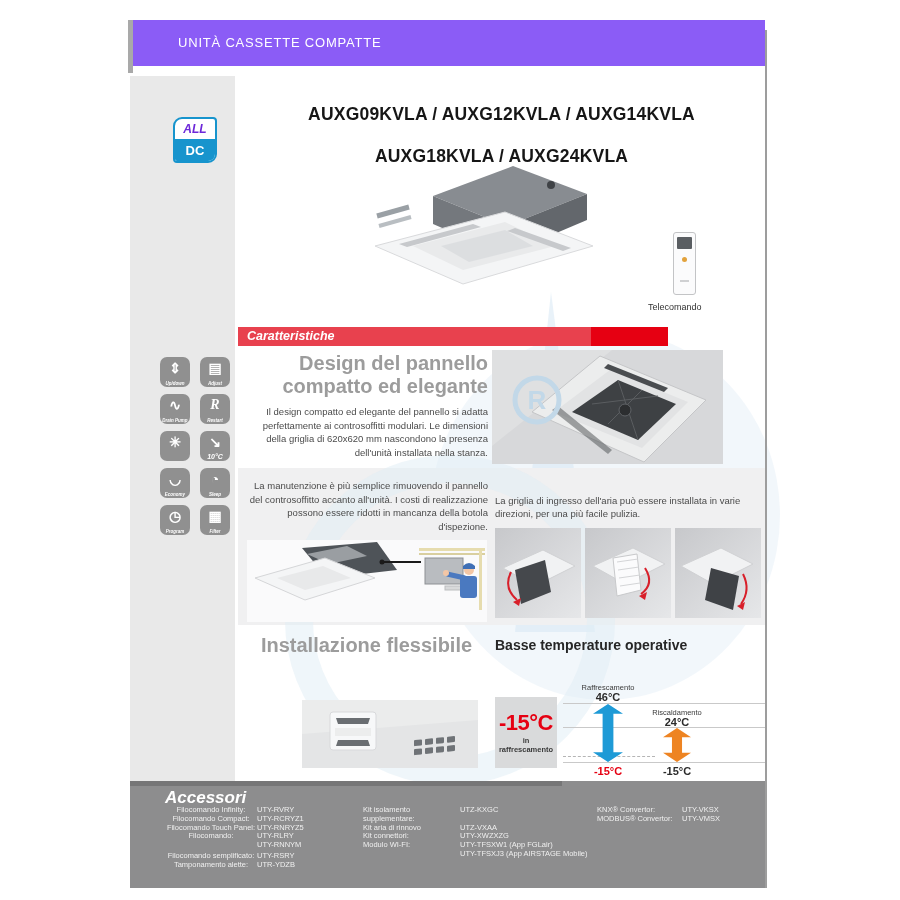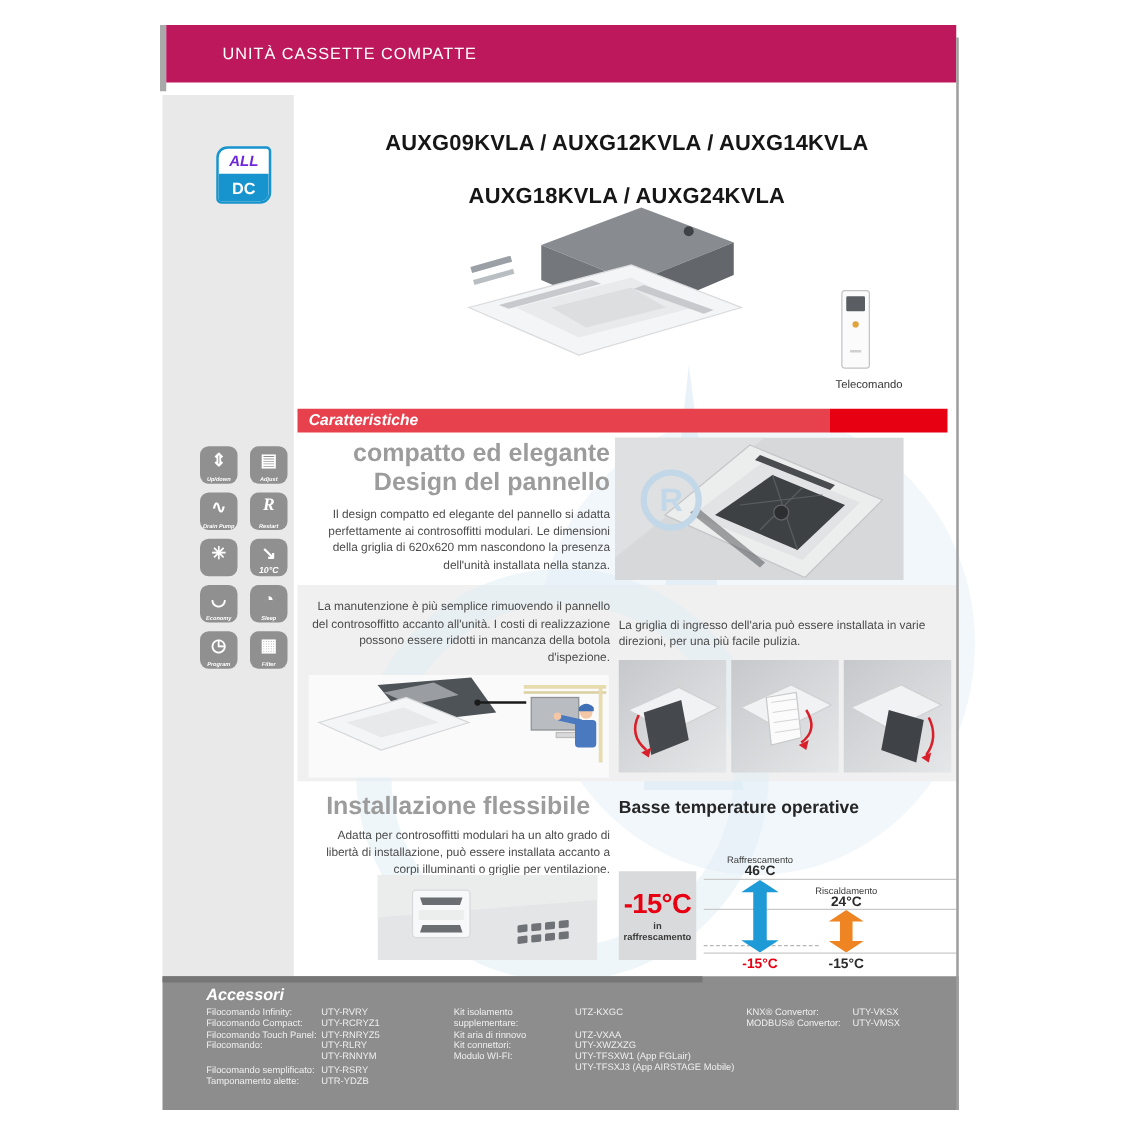--- a/index.html
+++ b/index.html
@@ -1,21 +1,21 @@
 <!DOCTYPE html>
 <html><head>
 <meta charset="utf-8">
 <style>
   * { margin:0; padding:0; box-sizing:border-box; }
   html,body { width:900px; height:900px; background:#ffffff; font-family:"Liberation Sans", sans-serif; }
   #canvas { position:relative; width:900px; height:900px; background:#fff; overflow:hidden; }
   .abs { position:absolute; }
 
   
-  .green-bar { left:133px; top:20px; width:632px; height:46px; background:#be185d; z-index:2; }
+  .green-bar { left:133px; top:20px; width:632px; height:46px; background:#8b5cf6; z-index:2; }
   .green-bar span { display:block; padding-left:45px; line-height:46px; color:#fff; font-size:13px; letter-spacing:.8px; }
   .edge-accent { left:128px; top:20px; width:5px; height:53px; background:#a9a9a9; z-index:2; }
   .right-border { left:765px; top:30px; width:2px; height:858px; background:#9d9d9d; z-index:3; }
 
   
   .sidebar { left:130px; top:76px; width:105px; height:705px; background:#e9e9e9; z-index:1; }
   .alldc { left:173px; top:117px; width:44px; height:46px; border:2px solid #1794cd; border-radius:9px 4px 9px 4px; overflow:hidden; background:#fff; z-index:2; }
   .alldc .top { height:20px; display:flex; align-items:center; justify-content:center; color:#6d28d9; font-weight:800; font-style:italic; font-size:12px; }
   .alldc .bot { height:22px; background:#1794cd; display:flex; align-items:center; justify-content:center; color:#fff; font-weight:800; font-size:13px; }
 
@@ -25,29 +25,29 @@
   .flabel { position:absolute; bottom:1px; left:0; right:0; text-align:center; font-size:4.5px; font-style:italic; font-weight:700; white-space:nowrap; }
 
   
   .model-title { left:238px; top:84px; width:527px; text-align:center; z-index:2; color:#161616; }
   .model-title div { font-size:17.5px; font-weight:700; line-height:24px; letter-spacing:.2px;margin-top:18px; }
   .hero { left:355px; top:158px; width:255px; height:150px; z-index:2; }
   .remote { left:673px; top:232px; width:23px; height:63px; background:#fbfbfc; border:1px solid #c3c4c6; border-radius:3px; z-index:2; }
   .remote .disp { margin:4px auto 0; width:15px; height:12px; background:#5a5e62; border-radius:1px; }
   .remote .dot { margin:8px auto 0; width:5px; height:5px; border-radius:50%; background:#e2a23c; }
   .remote .btn { margin:18px auto 0; width:9px; height:2px; background:#cfd0d2; }
-  .remote-label { left:632px; top:302px; width:90px; text-align:right; font-size:9px; color:#333; z-index:2; }
+  .remote-label { left:648px; top:302px; width:90px; text-align:left; font-size:9px; color:#333; z-index:2; }
 
   
   .wm-blob { left:430px; top:330px; width:350px; height:370px; border-radius:50%; background:#e3eef7; opacity:.45; z-index:0; }
   .wm-tri { left:515px; top:292px; width:80px; height:340px; background:#d7e8f4; opacity:.55; clip-path:polygon(45% 0,100% 100%,0 100%); z-index:0; }
   .wm-ring { left:285px; top:455px; width:330px; height:330px; border-radius:50%; border:28px solid #e0edf6; opacity:.5; z-index:1; }
 
   
-  .red-banner { left:238px; top:327px; width:520px; height:19px; background:linear-gradient(90deg,#e8414e 0%,#e8414e 82%,#e60012 82%,#e60012 100%); z-index:2; }
+  .red-banner { left:238px; top:327px; width:430px; height:19px; background:linear-gradient(90deg,#e8414e 0%,#e8414e 82%,#e60012 82%,#e60012 100%); z-index:2; }
   .red-banner span { display:block; padding-left:9px; line-height:19px; color:#fff; font-size:12.5px; font-weight:700; font-style:italic; }
 
   
   .design-text { left:245px; top:352px; width:243px; text-align:right; z-index:2; }
   .h-gray { font-size:20px; font-weight:800; color:#9c9c9c; line-height:23px; }
   .h-dark { font-size:19px; font-weight:800; color:#3b3b3b; line-height:22px; }
   .body-txt { margin-top:7px; font-size:9.5px; color:#4b4b4b; line-height:13.5px; }
   .design-photo { left:492px; top:350px; width:231px; height:114px; z-index:2; }
 
   
@@ -80,27 +80,27 @@
   .arrow.blue { left:30px; top:25px; width:30px; height:58px; background:#1e9ad6;
     clip-path:polygon(50% 0,100% 17%,68% 17%,68% 83%,100% 83%,50% 100%,0 83%,32% 83%,32% 17%,0 17%); }
   .arrow.orange { left:100px; top:49px; width:28px; height:34px; background:#ee8422;
     clip-path:polygon(50% 0,100% 27%,68% 27%,68% 73%,100% 73%,50% 100%,0 73%,32% 73%,32% 27%,0 27%); }
   .min-red { position:absolute; left:15px; top:86px; width:60px; text-align:center; font-size:11px; font-weight:800; color:#e60012; }
   .min-dark { position:absolute; left:84px; top:86px; width:60px; text-align:center; font-size:11px; font-weight:800; color:#2b2b2b; }
 
   
   .footer { left:130px; top:781px; width:637px; height:107px; background:#8d8d8e; z-index:2; }
   .footer .strip { position:absolute; left:0; top:0; width:432px; height:5px; background:#767677; }
-  .footer .head { position:absolute; left:35px; top:7px; font-size:13px; font-weight:800; font-style:italic; color:#fff; }
+  .footer .head { position:absolute; left:35px; top:7px; font-size:17px; font-weight:800; font-style:italic; color:#fff; }
   .acc-col { position:absolute; top:25px; }
   .acc-col.c1 { left:35px; }
   .acc-col.c2 { left:233px; }
   .acc-col.c3 { left:467px; }
   .arow { display:flex; line-height:8.8px; font-size:7.5px; color:#efefef; }
-  .c1 .alab { width:92px; } .c2 .alab { width:97px; } .c3 .alab { width:85px; }
+  .c1 .alab { width:92px;text-align:center; } .c2 .alab { width:97px; } .c3 .alab { width:85px; }
 </style>
 </head>
 <body>
 
 <div id="canvas">
 
   <div class="abs wm-blob"></div>
   <div class="abs wm-tri"></div>
 
   <div class="abs edge-accent"></div>
@@ -184,22 +184,22 @@
     <div class="dot"></div>
     <div class="btn"></div>
   </div>
   <div class="abs remote-label">Telecomando</div>
 
   <div class="abs red-banner">
     <span>Caratteristiche</span>
   </div>
 
   <div class="abs design-text">
+    <div class="h-gray">Design del pannello</div>
     <div class="h-gray">compatto ed elegante</div>
-    <div class="h-gray">Design del pannello</div>
     <div class="body-txt">Il design compatto ed elegante del pannello si adatta perfettamente ai controsoffitti modulari. Le dimensioni della griglia di 620x620 mm nascondono la presenza dell'unità installata nella stanza.</div>
   </div>
   <div class="abs design-photo">
     <svg width="231" height="114" viewBox="0 0 231 114">
       <rect width="231" height="114" fill="#d7d8da"></rect>
       <polygon points="0,0 120,0 0,96" fill="#dfe0e1"></polygon>
       <polygon points="108,6 214,50 152,112 40,62" fill="#eceded" stroke="#c5c6c8"></polygon>
       <polygon points="118,20 196,52 150,98 62,62" fill="#e2e3e4"></polygon>
       <polygon points="126,30 184,54 146,90 80,62" fill="#3e4144"></polygon>
       <line x1="126" y1="30" x2="146" y2="90" stroke="#5a5d60" stroke-width="1"></line>
@@ -266,21 +266,20 @@
         <polygon points="6,38 46,20 78,36 38,56" fill="#f1f2f3" stroke="#d0d1d3"></polygon>
         <polygon points="36,40 64,48 58,82 30,72" fill="#3f4246"></polygon>
         <path d="M68 46 Q76 62 66 76" fill="none" stroke="#d81f2a" stroke-width="2"></path>
         <polygon points="62,78 70,74 68,82" fill="#d81f2a"></polygon>
       </svg>
     </div>
   </div>
 
   <div class="abs install-text">
     <div class="h-gray">Installazione flessibile</div>
-    <div class="body-txt">Adatta per controsoffitti modulari ha un alto grado di libertà di installazione, può essere installata accanto a corpi illuminanti o griglie per ventilazione.</div>
   </div>
   <div class="abs install-photo">
     <svg width="176" height="68" viewBox="0 0 176 68">
       <rect width="176" height="68" fill="#e4e5e6"></rect>
       <polygon points="0,0 176,0 176,20 0,34" fill="#ebecec"></polygon>
       <rect x="28" y="12" width="46" height="38" rx="3" fill="#f7f8f9" stroke="#d8d9db"></rect>
       <polygon points="34,18 68,18 66,24 36,24" fill="#6a6e72"></polygon>
       <polygon points="36,40 66,40 68,46 34,46" fill="#6a6e72"></polygon>
       <rect x="33" y="28" width="36" height="8" fill="#eceded"></rect>
       <g fill="#6f7377" transform="skewY(-6) translate(112,52)">

